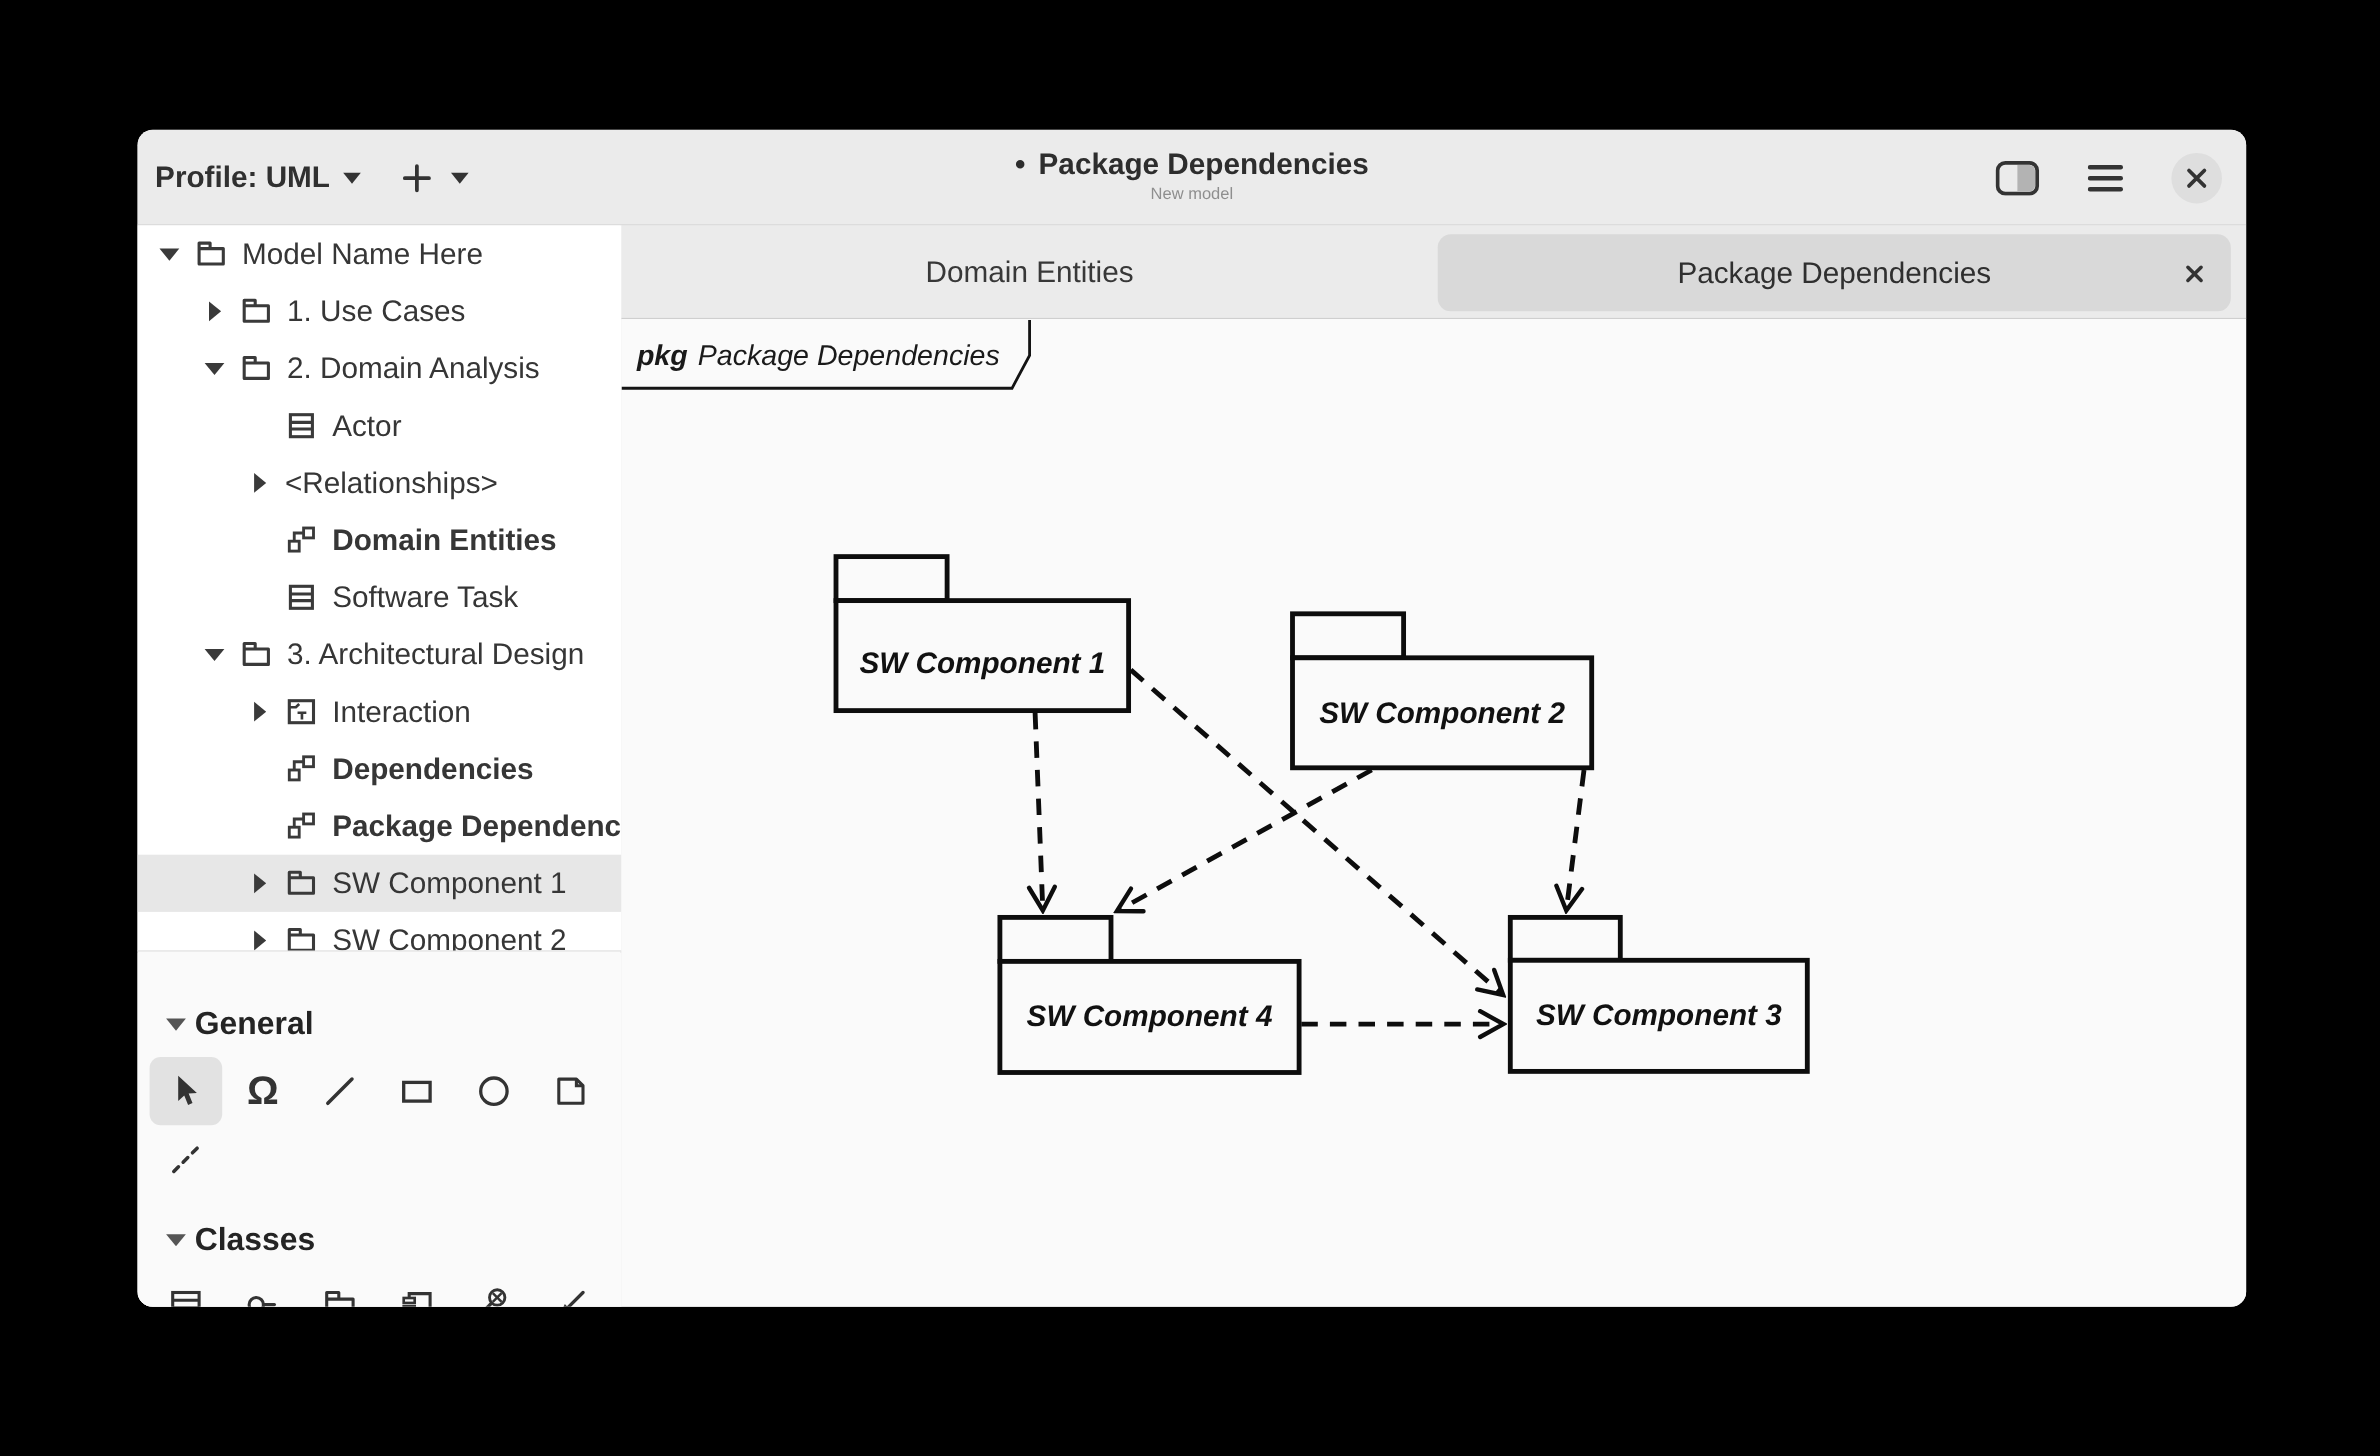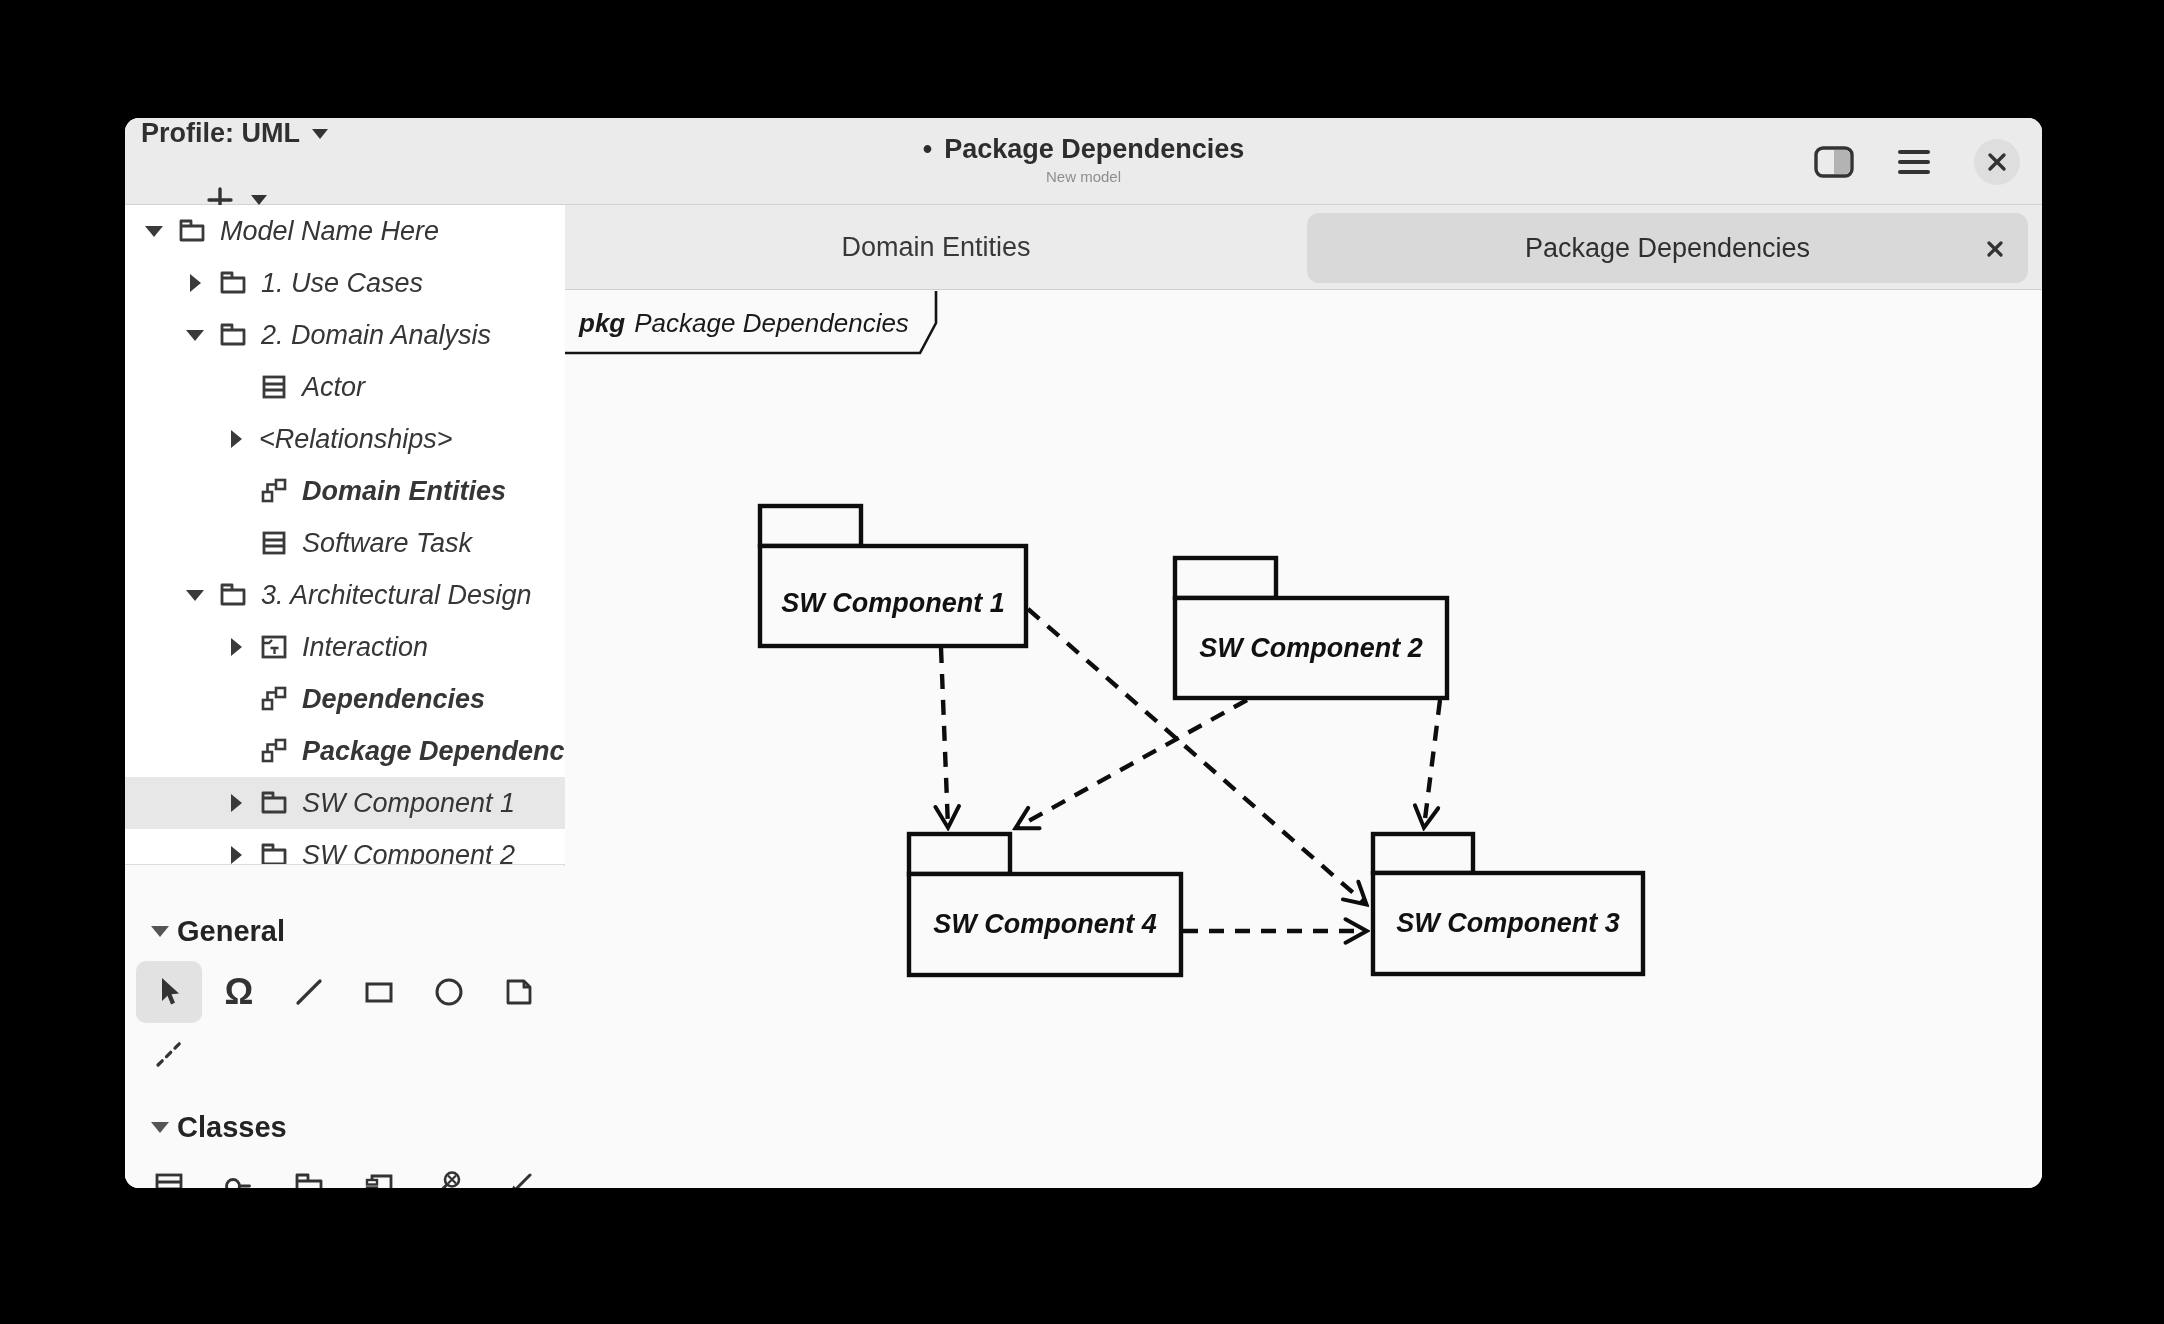--- a/index.html
+++ b/index.html
@@ -7,40 +7,40 @@
   .window {
     position:absolute; left:125px; top:118px; width:1917px; height:1070px;
     background:#fafafa; border-radius:14px; overflow:hidden;
   }
   
   .headerbar {
     position:absolute; left:0; top:0; width:100%; height:87px;
     background:#ebebeb; border-bottom:1px solid #d2d2d2;
     display:flex; align-items:center;
   }
-  .hb-left { position:absolute; left:16px; top:0; height:87px; display:flex; align-items:center; gap:34px;flex-direction:column; }
+  .hb-left { position:absolute; left:16px; top:0; height:87px; display:flex; align-items:center; gap:34px; }
   .profile-btn { display:flex; align-items:center; gap:12px; font-size:27px; font-weight:700; color:#303030; cursor:default; }
   .caret-down { width:0; height:0; border-left:8px solid transparent; border-right:8px solid transparent; border-top:10px solid #333; }
   .newdiag-btn { display:flex; align-items:center; gap:14px; }
   .hb-center { position:absolute; left:0; top:0; width:100%; height:87px; display:flex; flex-direction:column; align-items:center; justify-content:center; pointer-events:none; }
   .title-row { display:flex; align-items:center; gap:12px; font-size:27px; font-weight:700; color:#2d2d2d; line-height:30px; }
   .subtitle { font-size:15px; color:#8e8e8e; line-height:26px; }
   .hb-right { position:absolute; right:22px; top:0; height:87px; display:flex; align-items:center; gap:44px; }
   .close-btn { width:46px; height:46px; border-radius:50%; background:#dedede; display:flex; align-items:center; justify-content:center; }
   
   .sidebar { position:absolute; left:0; top:87px; width:440px; height:983px; background:#fafafa; border-right:1px solid #d9d9d9; }
   .tree { position:absolute; left:0; top:0; width:440px; height:660px; background:#ffffff; overflow:hidden; border-bottom:1px solid #dcdcdc; }
   .tree-row { height:52px; display:flex; align-items:center; white-space:nowrap; overflow:hidden; padding-left:calc(18px + var(--lv)*41px); }
   .tree-row.selected { background:#e7e7e7; }
   .exp { width:22px; margin-right:12px; display:flex; align-items:center; justify-content:center; flex:0 0 auto; }
   .exp .tri-down { width:0; height:0; border-left:9px solid transparent; border-right:9px solid transparent; border-top:11px solid #3a3a3a; }
   .exp .tri-right { width:0; height:0; border-top:9px solid transparent; border-bottom:9px solid transparent; border-left:11px solid #3a3a3a; }
   .ticon { width:30px; height:30px; margin-right:13px; flex:0 0 auto; }
   .ticon svg { display:block; }
-  .tlabel { font-size:27px; color:#363636;font-style:italic; }
+  .tlabel { font-size:27px; color:#363636; }
   .tlabel.bold { font-weight:700; }
   
   .toolbox { position:absolute; left:0; top:661px; width:440px; height:322px; background:#fafafa; }
   .tb-header { display:flex; align-items:center; gap:8px; padding-left:26px; font-size:29px; font-weight:700; color:#242424; }
   .tb-header .tri-down { width:0; height:0; border-left:9px solid transparent; border-right:9px solid transparent; border-top:11px solid #555; }
   .tb-row { display:flex; padding-left:11px; }
   .tool-btn { width:66px; height:62px; border-radius:10px; display:flex; align-items:center; justify-content:center; margin-right:4px; }
   .tool-btn.selected { background:#e2e2e2; }
   .omega { font-size:36px; font-weight:700; color:#333; line-height:36px; }
   

